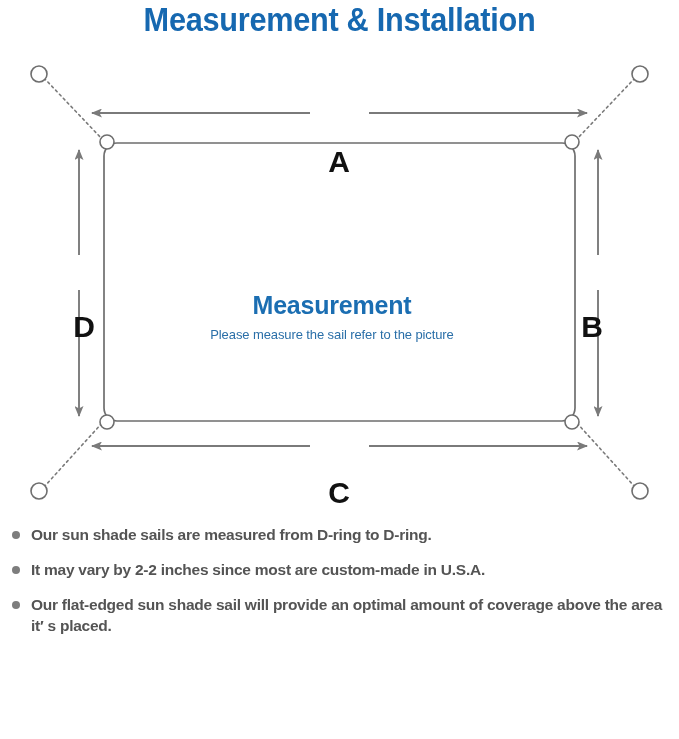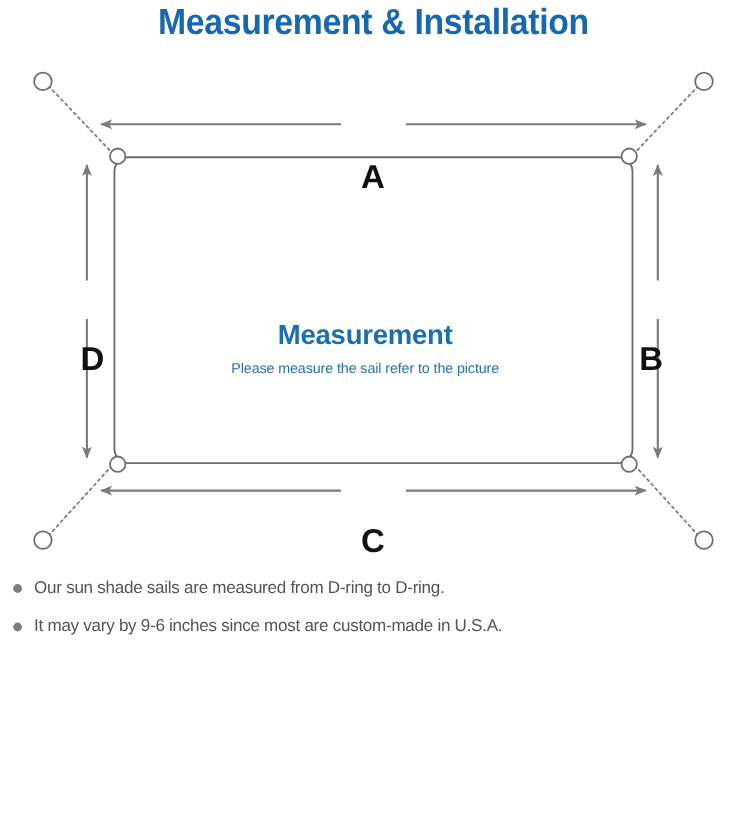--- a/index.html
+++ b/index.html
@@ -93,20 +93,21 @@
     left: 0;
     top: 524px;
     width: 679px;
   }
   .note-row {
     position: relative;
     display: flex;
     align-items: flex-start;
     padding: 0 14px 0 12px;
     margin-bottom: 14px;
+    font-weight: bold;
   }
   .note-bullet {
     flex: 0 0 auto;
     width: 8px;
     height: 8px;
     border-radius: 50%;
     background: #7d7d7d;
     margin-top: 7px;
     margin-right: 11px;
   }
@@ -187,15 +188,19 @@
   </div>
 </div>
 
 <div class="notes">
   <div class="note-row">
     <span class="note-bullet"></span>
     <span class="note-text">Our sun shade sails are measured from D-ring to D-ring.</span>
   </div>
   <div class="note-row">
     <span class="note-bullet"></span>
-    <span class="note-text">It may vary by 9-6 inches since most are custom-made in U.S.A.</span>
+    <span class="note-text">It may vary by 2-2 inches since most are custom-made in U.S.A.</span>
+  </div>
+  <div class="note-row">
+    <span class="note-bullet"></span>
+    <span class="note-text">Our flat-edged sun shade sail will provide an optimal amount of coverage above the area it′ s placed.</span>
   </div>
 </div>
 
 </body></html>

